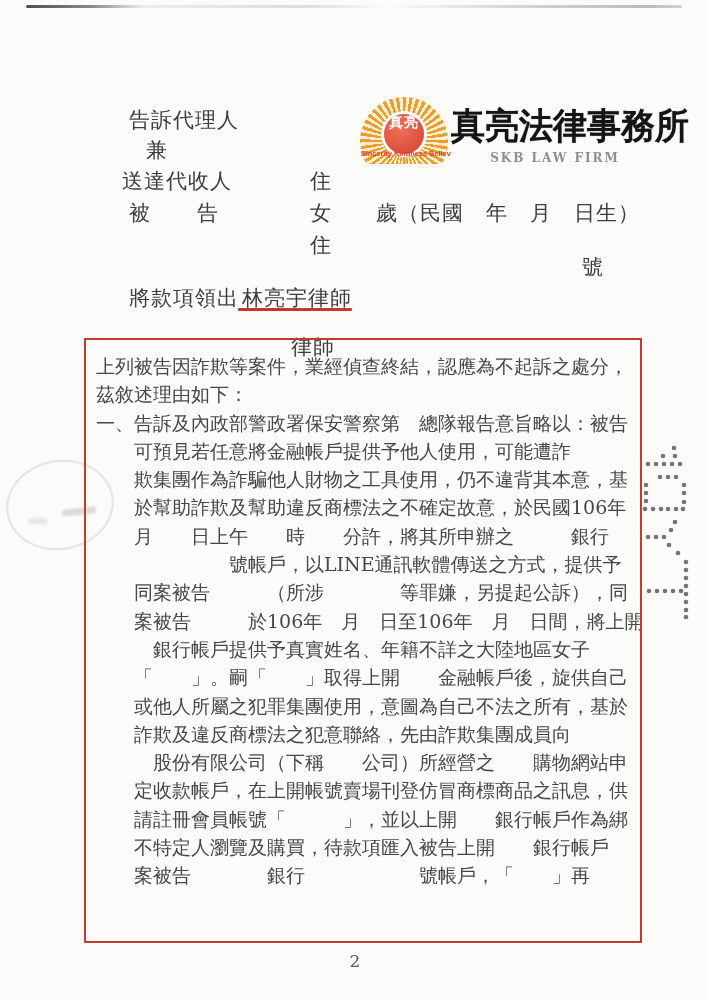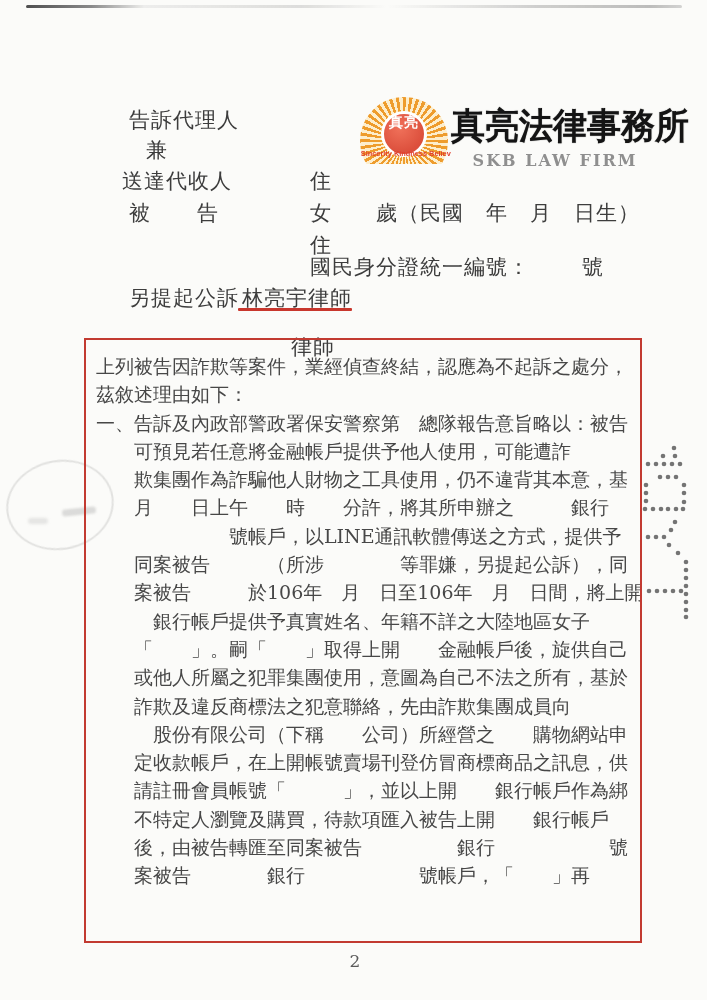--- a/index.html
+++ b/index.html
@@ -36,21 +36,21 @@
     position:absolute; left:0; top:53px; width:94px; text-align:center;
     font-family:"Liberation Sans",sans-serif; font-size:8px; color:#e0402e;
     white-space:nowrap; font-weight:bold; transform:scale(.92);
   }
   .firm-zh {
     left:451px; top:103px; font-size:34px; font-weight:bold; color:#141414;
     letter-spacing:0px; white-space:nowrap; transform:scaleY(1.05);
     text-shadow:0 0 1px rgba(0,0,0,.55);
   }
   .firm-en {
-    left:470px; top:151px; width:170px; text-align:center; font-size:16px;
+    left:470px; top:151px; width:170px; text-align:center; font-size:12px;
     font-weight:bold; color:#8f8f8f; letter-spacing:2px; white-space:nowrap;
   }
   .red-underline { left:238px; top:308px; width:114px; height:3px; background:#c8372d; border-radius:1px; }
   
   .red-box {
     left:84px; top:338px; width:558px; height:605px;
     border:2.5px solid #c23a31; background:transparent;
     padding:12px 8px 0 10px; overflow:hidden;
   }
   .body-line {
@@ -81,24 +81,23 @@
   <div class="abs hdr" style="left:310px; top:167px;">住</div>
 
   <div class="abs hdr spread" style="left:129px; top:199px;">
     <span>被</span>
     <span>告</span>
   </div>
   <div class="abs hdr" style="left:310px; top:199px;">女　　歲（民國　年　月　日生）</div>
 
   <div class="abs hdr" style="left:310px; top:231px;">住</div>
 
-  <div class="abs hdr" style="left:310px; top:253px;">國民身分證統一編號：</div>
   <div class="abs hdr" style="left:582px; top:253px;">號</div>
 
-  <div class="abs hdr" style="left:129px; top:284px;">另提起公訴</div>
+  <div class="abs hdr" style="left:129px; top:284px;">將款項領出</div>
   <div class="abs hdr" style="left:242px; top:284px;">林亮宇律師</div>
   <div class="abs red-underline"></div>
   <div class="abs hdr" style="left:291px; top:333px;">律師</div>
 
   <div class="abs sun-wrap">
     <div class="sun-rays"></div>
     <div class="sun-core">
       <span>真亮</span>
     </div>
     <div class="sun-slogan">Sincerity Kindness Believing</div>
@@ -110,33 +109,33 @@
   <div class="abs stamp-mark1"></div>
   <div class="abs stamp-mark2"></div>
 
   <div class="abs red-box">
     <div>
         <div class="body-line">上列被告因詐欺等案件，業經偵查終結，認應為不起訴之處分，</div>
         <div class="body-line">茲敘述理由如下：</div>
         <div class="body-line">一、告訴及內政部警政署保安警察第　總隊報告意旨略以：被告</div>
         <div class="body-line">　　可預見若任意將金融帳戶提供予他人使用，可能遭詐</div>
         <div class="body-line">　　欺集團作為詐騙他人財物之工具使用，仍不違背其本意，基</div>
+        <div class="body-line">　　於幫助詐欺及幫助違反商標法之不確定故意，於民國106年</div>
         <div class="body-line">　　月　　日上午　　時　　分許，將其所申辦之　　　銀行</div>
         <div class="body-line">　　　　　　　號帳戶，以LINE通訊軟體傳送之方式，提供予</div>
         <div class="body-line">　　同案被告　　　（所涉　　　　等罪嫌，另提起公訴），同</div>
         <div class="body-line">　　案被告　　　於106年　月　日至106年　月　日間，將上開</div>
         <div class="body-line">　　　銀行帳戶提供予真實姓名、年籍不詳之大陸地區女子</div>
         <div class="body-line">　　「　　」。嗣「　　」取得上開　　金融帳戶後，旋供自己</div>
         <div class="body-line">　　或他人所屬之犯罪集團使用，意圖為自己不法之所有，基於</div>
         <div class="body-line">　　詐欺及違反商標法之犯意聯絡，先由詐欺集團成員向</div>
         <div class="body-line">　　　股份有限公司（下稱　　公司）所經營之　　購物網站申</div>
         <div class="body-line">　　定收款帳戶，在上開帳號賣場刊登仿冒商標商品之訊息，供</div>
         <div class="body-line">　　請註冊會員帳號「　　　」，並以上開　　銀行帳戶作為綁</div>
         <div class="body-line">　　不特定人瀏覽及購買，待款項匯入被告上開　　銀行帳戶</div>
-        <div class="body-line">　　後，由被告轉匯至同案被告　　　　　銀行　　　　　　號</div>
         <div class="body-line">　　案被告　　　　銀行　　　　　　號帳戶，「　　」再</div>
       </div>
   </div>
 
   <svg class="abs dotmark" width="62" height="184" viewBox="0 0 62 184">
     <g fill="#5d5d5d" opacity="0.85">
 
       <circle cx="33" cy="5" r="2.3"></circle>
         <circle cx="22" cy="13" r="2.3"></circle>
         <circle cx="34" cy="13" r="2.3"></circle>

